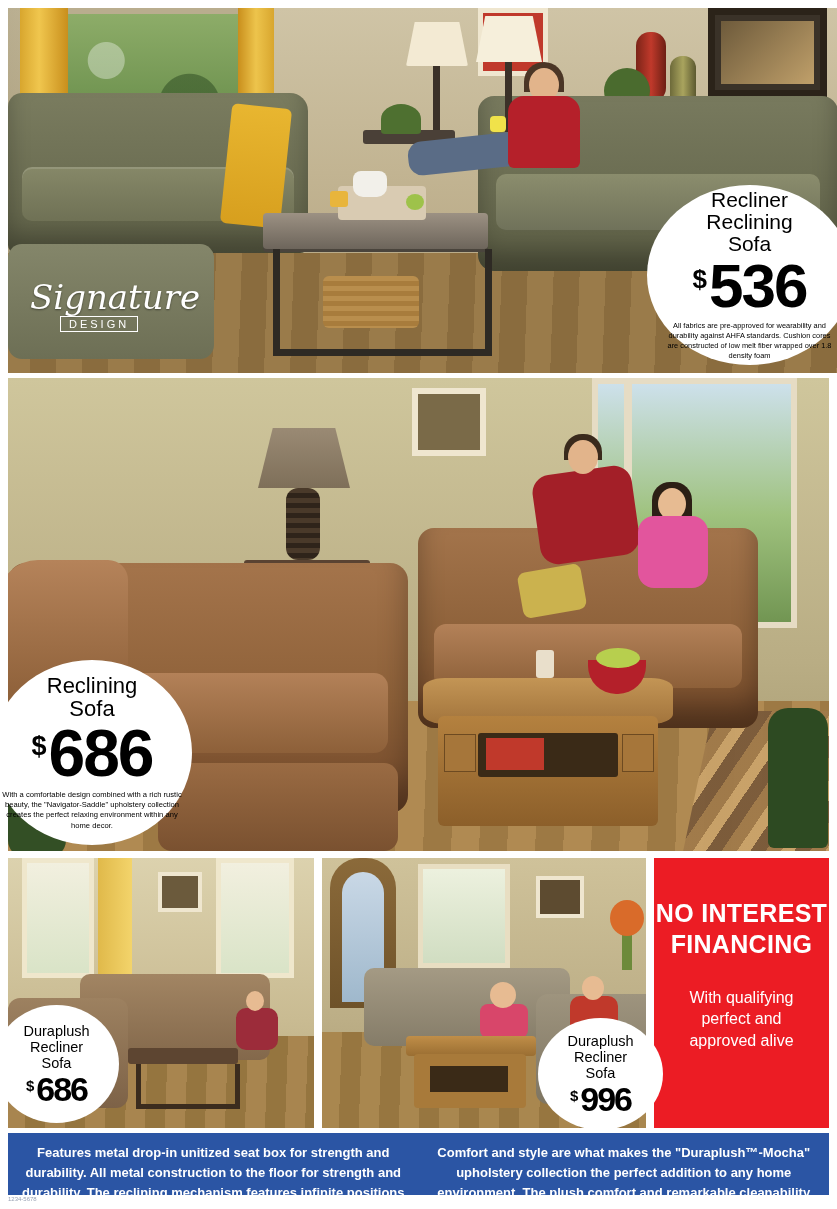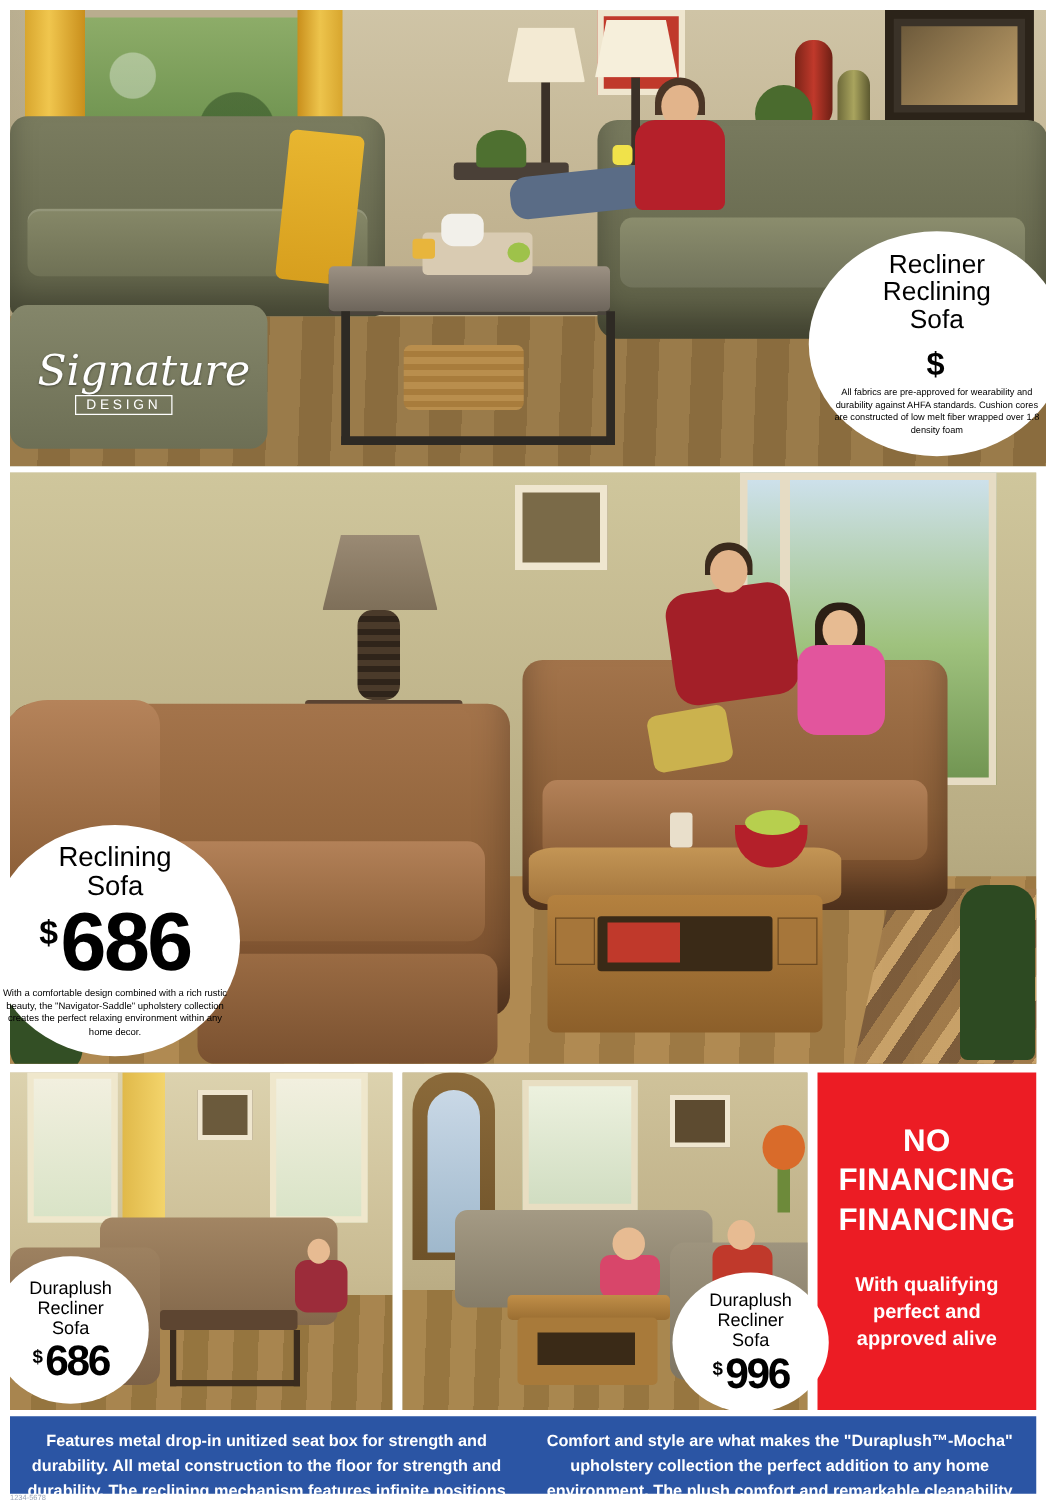--- a/index.html
+++ b/index.html
@@ -300,21 +300,21 @@
     color:#ffffff;
     text-align:center;
     display:flex; flex-direction:column; align-items:center; justify-content:flex-start;
     padding-top:40px;
     box-sizing:border-box;
   }
   .promo-headline{
     font-size:25px; font-weight:bold; line-height:1.25; letter-spacing:.3px;
   }
   .promo-sub{
-    margin-top:26px; font-size:16px; line-height:1.35; font-weight:bold;
+    margin-top:26px; font-size:16px; line-height:1.35; font-weight:normal;
   }
 
   
   .bubble{
     position:absolute;
     background:#ffffff;
     border-radius:50%;
     text-align:center;
     color:#000;
     display:flex; flex-direction:column; align-items:center; justify-content:center;
@@ -521,38 +521,39 @@
     <div class="p4-kid"></div>
     <div class="p4-womanbody"></div>
     <div class="p4-woman"></div>
     <div class="p4-ctable"></div>
     <div class="p4-ctable-body"></div>
     <div class="p4-ctable-shelf"></div>
   </div>
 
   <div class="panel5">
     <div class="promo-headline">
-      <div>NO FINANCING</div>
+      <div>NO INTEREST</div>
       <div>FINANCING</div>
     </div>
     <div class="promo-sub">
       <div>With qualifying</div>
       <div>perfect and</div>
       <div>approved alive</div>
     </div>
   </div>
 
   <div class="bubble bubble1">
     <div class="b-title">
       <div>Recliner</div>
       <div>Reclining</div>
       <div>Sofa</div>
     </div>
     <div class="b-price">
       <span class="b-dollar">$</span>
+      <span>536</span>
     </div>
     <div class="b-desc">All fabrics are pre-approved for wearability and durability against AHFA standards. Cushion cores are constructed of low melt fiber wrapped over 1.8 density foam</div>
   </div>
 
   <div class="bubble bubble2">
     <div class="b-title">
       <div>Reclining</div>
       <div>Sofa</div>
     </div>
     <div class="b-price">

